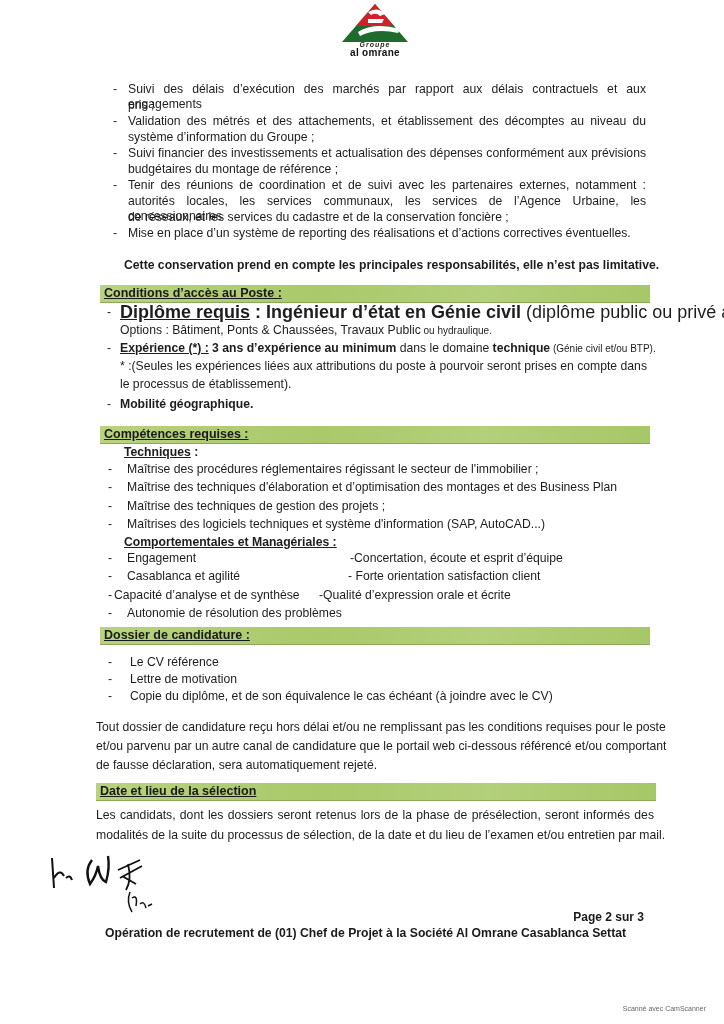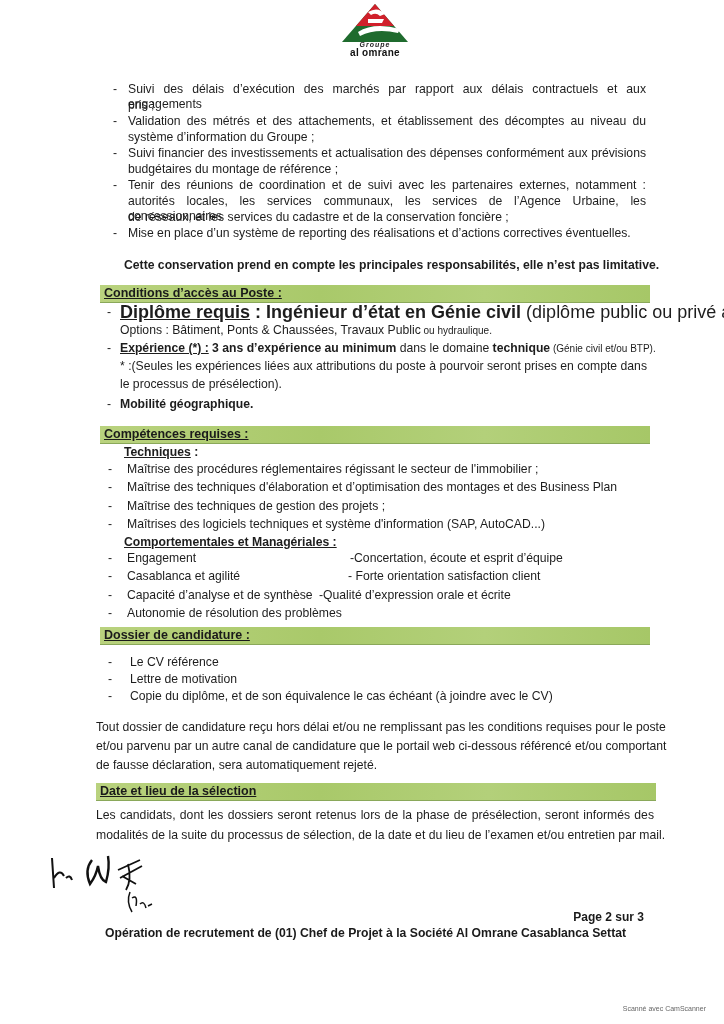--- a/index.html
+++ b/index.html
@@ -81,21 +81,21 @@
 </div>
 <div class="line" style="left:120px;top:323px">
   <span>Options : Bâtiment, Ponts &amp; Chaussées, Travaux Public</span><span class="small"> ou hydraulique.</span>
 </div>
 
 <span class="dash" style="left:107px;top:341px">-</span>
 <div class="line" style="left:120px;top:341px">
   <span class="b u">Expérience (*) :</span><span class="b"> 3 ans d’expérience au minimum</span><span> dans le domaine </span><span class="b">technique</span><span class="small"> (Génie civil et/ou BTP).</span>
 </div>
 <div class="line justify" style="left:120px;top:359px;width:527px">* :(Seules les expériences liées aux attributions du poste à pourvoir seront prises en compte dans</div>
-<div class="line" style="left:120px;top:377px">le processus de présélection).</div>
+<div class="line" style="left:120px;top:377px">le processus de établissement).</div>
 
 <span class="dash" style="left:107px;top:397px">-</span>
 <div class="line b" style="left:120px;top:397px">Mobilité géographique.</div>
 
 <div class="section-bar" style="top:426px">
   <span>Compétences requises :</span>
 </div>
 
 <div class="line" style="left:124px;top:445px">
   <span class="b u">Techniques</span><span class="b"> :</span>
@@ -114,21 +114,21 @@
 
 <span class="dash" style="left:108px;top:551px">-</span>
 <div class="line" style="left:127px;top:551px">Engagement</div>
 <div class="line" style="left:350px;top:551px">-Concertation, écoute et esprit d’équipe</div>
 
 <span class="dash" style="left:108px;top:569px">-</span>
 <div class="line" style="left:127px;top:569px">Casablanca et agilité</div>
 <div class="line" style="left:348px;top:569px">- Forte orientation satisfaction client</div>
 
 <span class="dash" style="left:108px;top:588px">-</span>
-<div class="line" style="left:127px;top:588px">Capacité d’analyse et de synthèse</div>
+<div class="line" style="left:114px;top:588px">Capacité d’analyse et de synthèse</div>
 <div class="line" style="left:319px;top:588px">-Qualité d’expression orale et écrite</div>
 
 <span class="dash" style="left:108px;top:606px">-</span>
 <div class="line" style="left:127px;top:606px">Autonomie de résolution des problèmes</div>
 
 <div class="section-bar" style="top:627px">
   <span>Dossier de candidature :</span>
 </div>
 
 <span class="dash" style="left:108px;top:655px">-</span>

